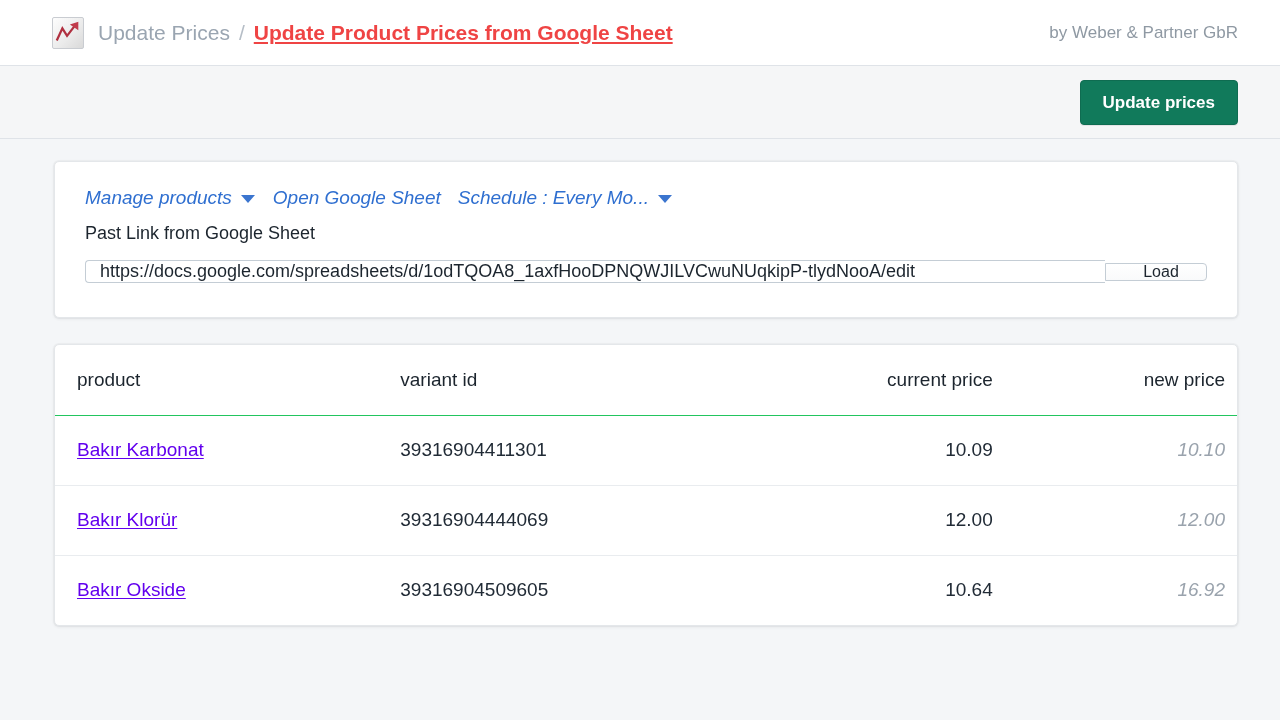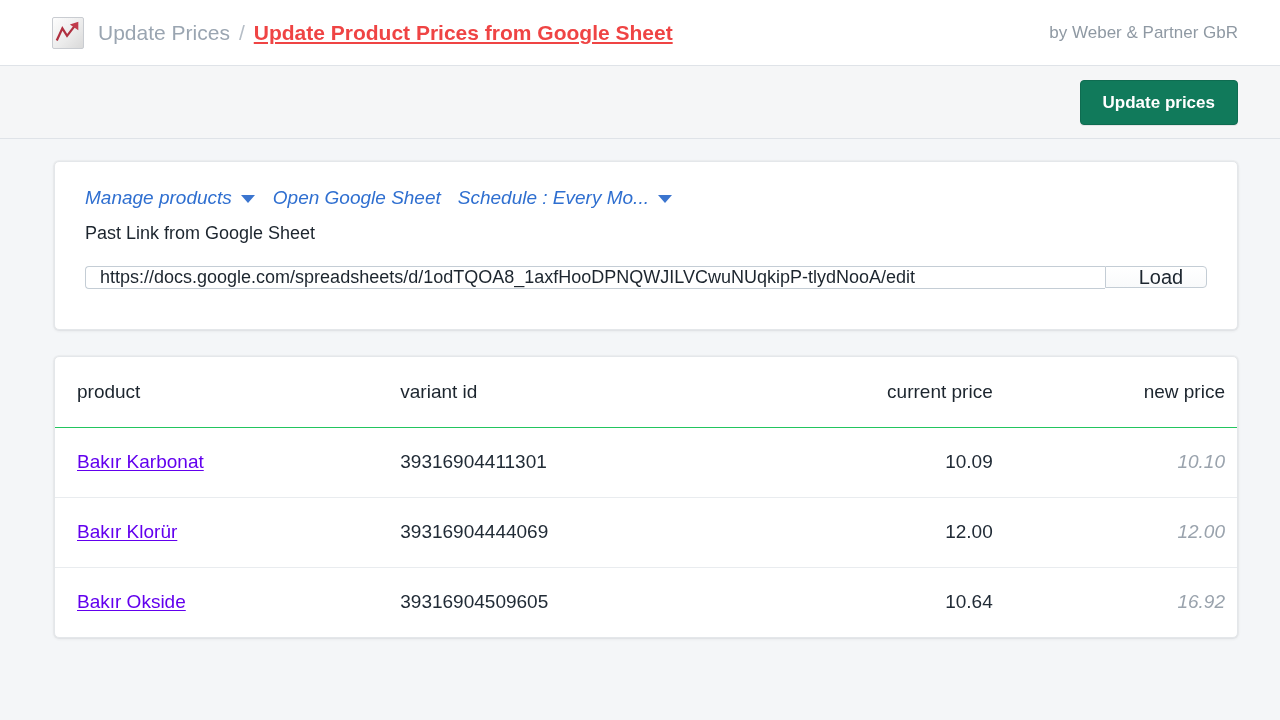--- a/index.html
+++ b/index.html
@@ -138,48 +138,48 @@
     vertical-align: middle;
     position: relative;
     top: 1px;
   }
   .gap-a { width: 18px; }
   .gap-b { width: 17px; }
 
   .field-label {
     font-size: 18px;
     color: #1c252e;
-    margin-bottom: 24px;
+    margin-bottom: 12px;
     line-height: 1;
   }
 
   .input-group {
     display: flex;
-    align-items: flex-start;
+    align-items: center;
     width: 1122px;
     height: 35px;
     border-radius: 20px;
   }
   .url-input {
     flex: 1 1 auto;
     font-family: inherit;
     font-size: 18px;
     color: #1c252e;
     border: 1px solid #c4cdd5;
     border-right: none;
     border-radius: 4px 0 0 4px;
     padding: 0 14px;
     background: #fff;
     outline: none;
     min-width: 0;
   }
   .btn-load {
     flex: 0 0 102px;
     font-family: inherit;
-    font-size: 20px;
+    font-size: 16px;
     color: #1c252e;
     background: linear-gradient(180deg, #ffffff 0%, #f9fafb 100%);
     border: 1px solid #c4cdd5;
     border-radius: 0 4px 4px 0;
     cursor: pointer;
     line-height: 1;
     padding-left: 10px;
   }
 
   

